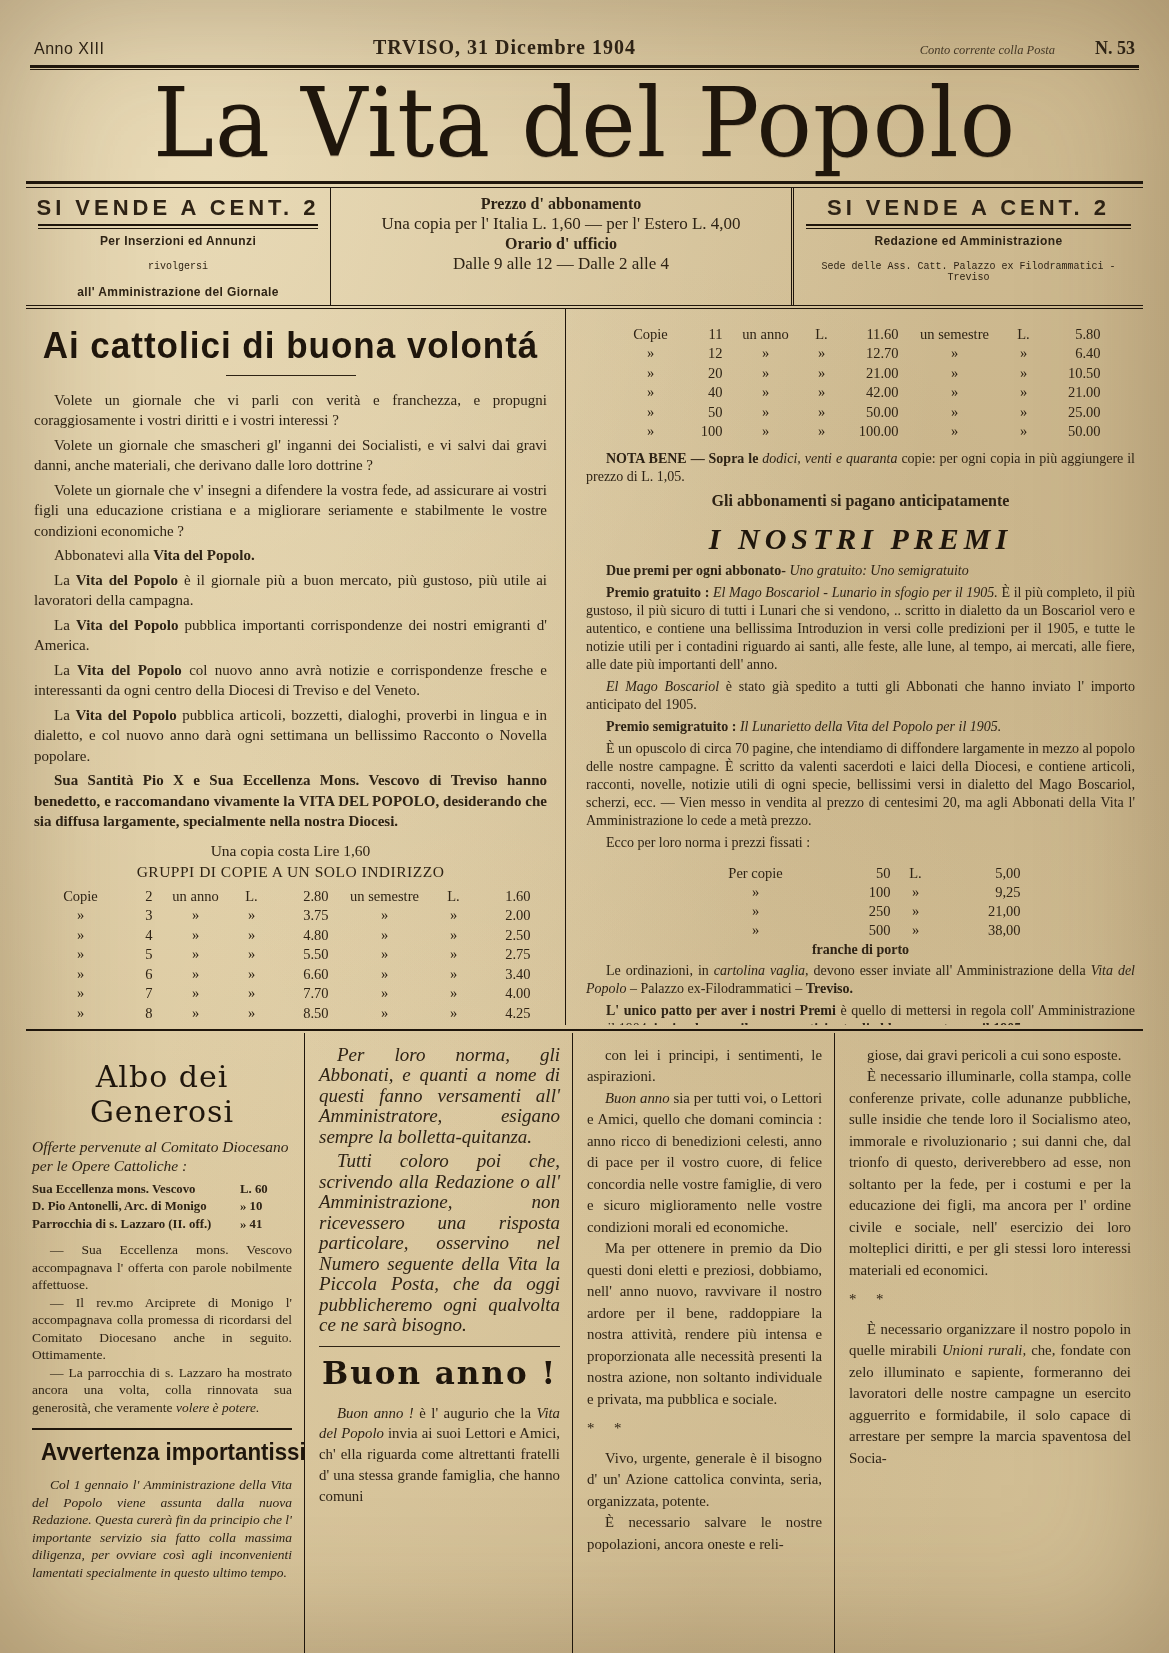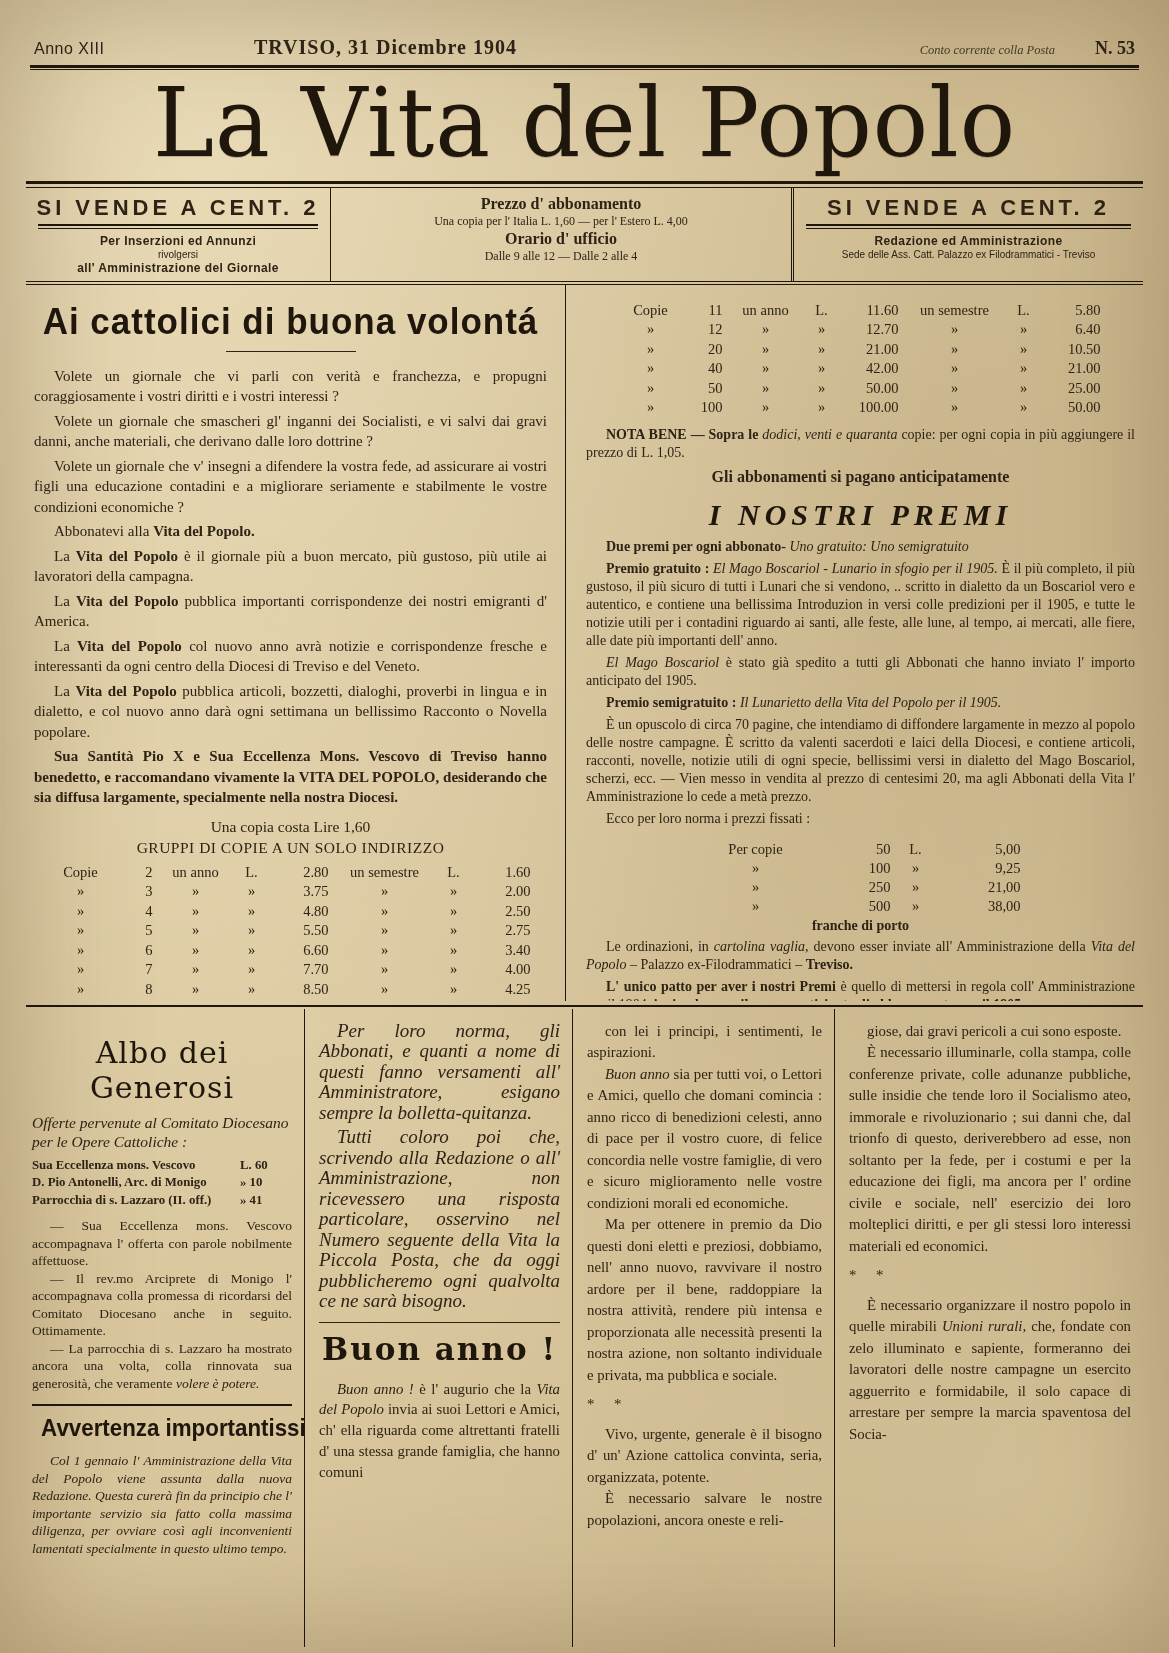--- a/index.html
+++ b/index.html
@@ -24,21 +24,21 @@
       radial-gradient(ellipse at 60% 98%, rgba(130,100,55,.14), transparent 60%);
     box-shadow:inset 0 0 140px rgba(92,66,34,.38);
     padding:16px 26px;
   }
   
   .topbar{
     display:grid;grid-template-columns:220px 1fr 300px 80px;
     align-items:baseline;padding:20px 8px 4px 8px;
   }
   .topbar .anno{font-family:"Liberation Sans",sans-serif;font-size:16px;letter-spacing:.5px;}
-  .topbar .date{text-align:left;font-weight:bold;font-size:20px;letter-spacing:1px;}
+  .topbar .date{text-align:center;font-weight:bold;font-size:20px;letter-spacing:1px;}
   .topbar .conto{font-style:italic;font-size:12.5px;text-align:right;opacity:.85;}
   .topbar .num{font-weight:bold;font-size:18px;text-align:right;}
   .rule-top{height:5px;border-top:3px solid var(--ink-dark);border-bottom:1px solid var(--ink-dark);margin:2px 4px 0 4px;}
   
   .masthead{
     margin:6px 0 8px 0;
     font-family:"DejaVu Serif", serif;
     font-weight:normal;
     font-size:92px;line-height:1.05;
     text-align:center;color:var(--ink-dark);
@@ -55,24 +55,24 @@
   }
   .hb{padding:7px 10px 6px 10px;}
   .hb-left{border-right:1px solid var(--ink-dark);}
   .hb-right{border-left:3px double var(--ink-dark);}
   .sale{
     font-family:"Liberation Sans",sans-serif;font-weight:bold;
     font-size:22px;letter-spacing:4px;text-align:center;white-space:nowrap;
   }
   .sale-rule{height:5px;border-top:2px solid var(--ink-dark);border-bottom:1px solid var(--ink-dark);margin:3px 2px 5px 2px;}
   .hb-small{font-family:"Liberation Sans",sans-serif;font-weight:bold;font-size:12px;text-align:center;letter-spacing:.4px;}
-  .hb-tiny{font-family:Liberation Sans, sans-serif;font-size:10px;text-align:center;margin:1px 0;}
+  .hb-tiny{font-family:Liberation Mono, monospace;font-size:10px;text-align:center;margin:13px 0;}
   .hb-center{text-align:center;}
   .hb-title{font-weight:bold;font-size:16px;}
-  .hb-line{font-size:12px;margin:1px 0;}
+  .hb-line{font-size:17px;margin:1px 0;}
   
   .main-cols{display:grid;grid-template-columns:540px 1fr;height:716px;overflow:hidden;}
   .col-left{border-right:1px solid var(--ink-dark);padding:6px 14px 0 4px;overflow:hidden;}
   .col-right{padding:10px 4px 0 16px;overflow:hidden;}
   .article-title{
     font-family:"Liberation Sans",sans-serif;font-weight:bold;
     font-size:35px;text-align:center;margin:10px 0 6px 0;color:var(--ink-dark);
     letter-spacing:1px;transform:scaleY(1.08);
   }
   .title-rule{width:130px;border-top:1.5px solid var(--ink);margin:10px auto 14px auto;}
@@ -172,21 +172,21 @@
     </div>
   </div>
 
   <main class="main-cols">
 
     <section class="col-left">
       <h2 class="article-title">Ai cattolici di buona volontá</h2>
       <div class="title-rule"></div>
       <p>Volete un giornale che vi parli con verità e franchezza, e propugni coraggiosamente i vostri diritti e i vostri interessi ?</p>
       <p>Volete un giornale che smascheri gl' inganni dei Socialisti, e vi salvi dai gravi danni, anche materiali, che derivano dalle loro dottrine ?</p>
-      <p>Volete un giornale che v' insegni a difendere la vostra fede, ad assicurare ai vostri figli una educazione contadini e a migliorare seriamente e stabilmente le vostre condizioni economiche ?</p>
+      <p>Volete un giornale che v' insegni a difendere la vostra fede, ad assicurare ai vostri figli una educazione cristiana e a migliorare seriamente e stabilmente le vostre condizioni economiche ?</p>
       <p><span>Abbonatevi alla </span><span class="bd">Vita del Popolo.</span></p>
       <p><span>La </span><span class="bd">Vita del Popolo</span><span> è il giornale più a buon mercato, più gustoso, più utile ai lavoratori della campagna.</span></p>
       <p><span>La </span><span class="bd">Vita del Popolo</span><span> pubblica importanti corrispondenze dei nostri emigranti d' America.</span></p>
       <p><span>La </span><span class="bd">Vita del Popolo</span><span> col nuovo anno avrà notizie e corrispondenze fresche e interessanti da ogni centro della Diocesi di Treviso e del Veneto.</span></p>
       <p><span>La </span><span class="bd">Vita del Popolo</span><span> pubblica articoli, bozzetti, dialoghi, proverbi in lingua e in dialetto, e col nuovo anno darà ogni settimana un bellissimo Racconto o Novella popolare.</span></p>
       <p class="bold-par">Sua Santità Pio X e Sua Eccellenza Mons. Vescovo di Treviso hanno benedetto, e raccomandano vivamente la VITA DEL POPOLO, desiderando che sia diffusa largamente, specialmente nella nostra Diocesi.</p>
       <div class="tbl-cap1">Una copia costa Lire 1,60</div>
       <div class="tbl-cap2">GRUPPI DI COPIE A UN SOLO INDIRIZZO</div>
       <div class="tbl t-sub">
           <div class="trow">

